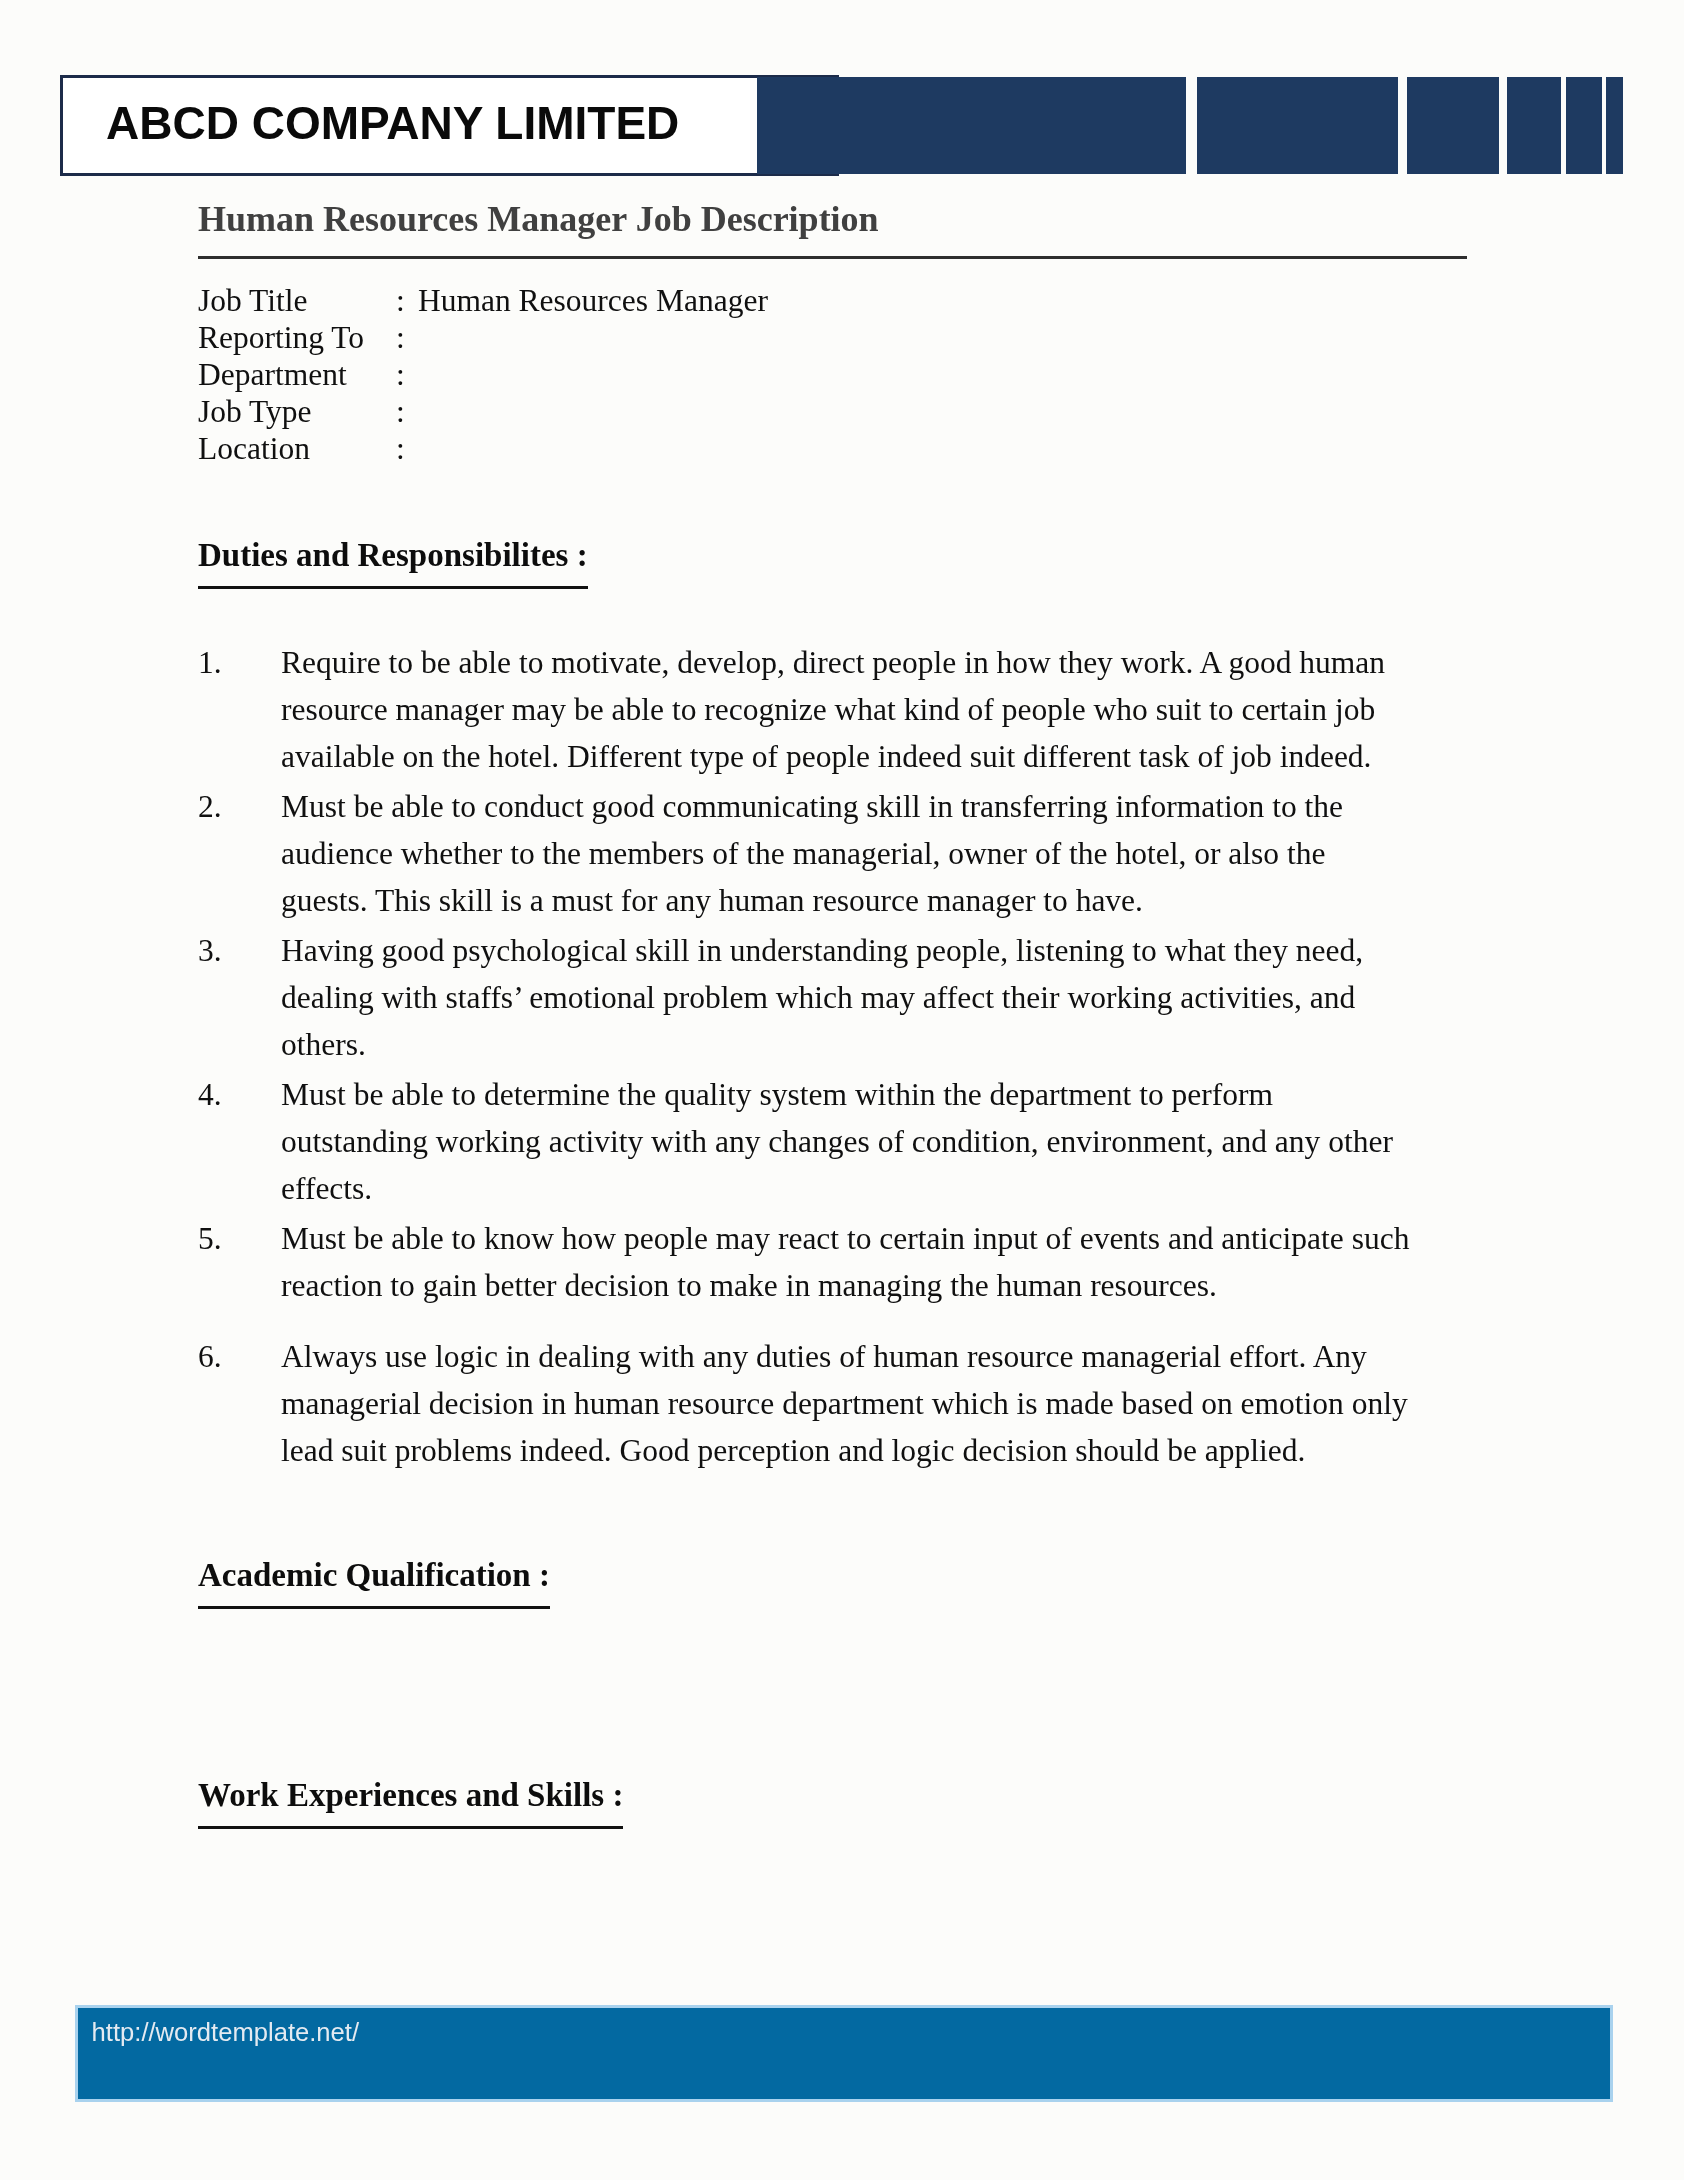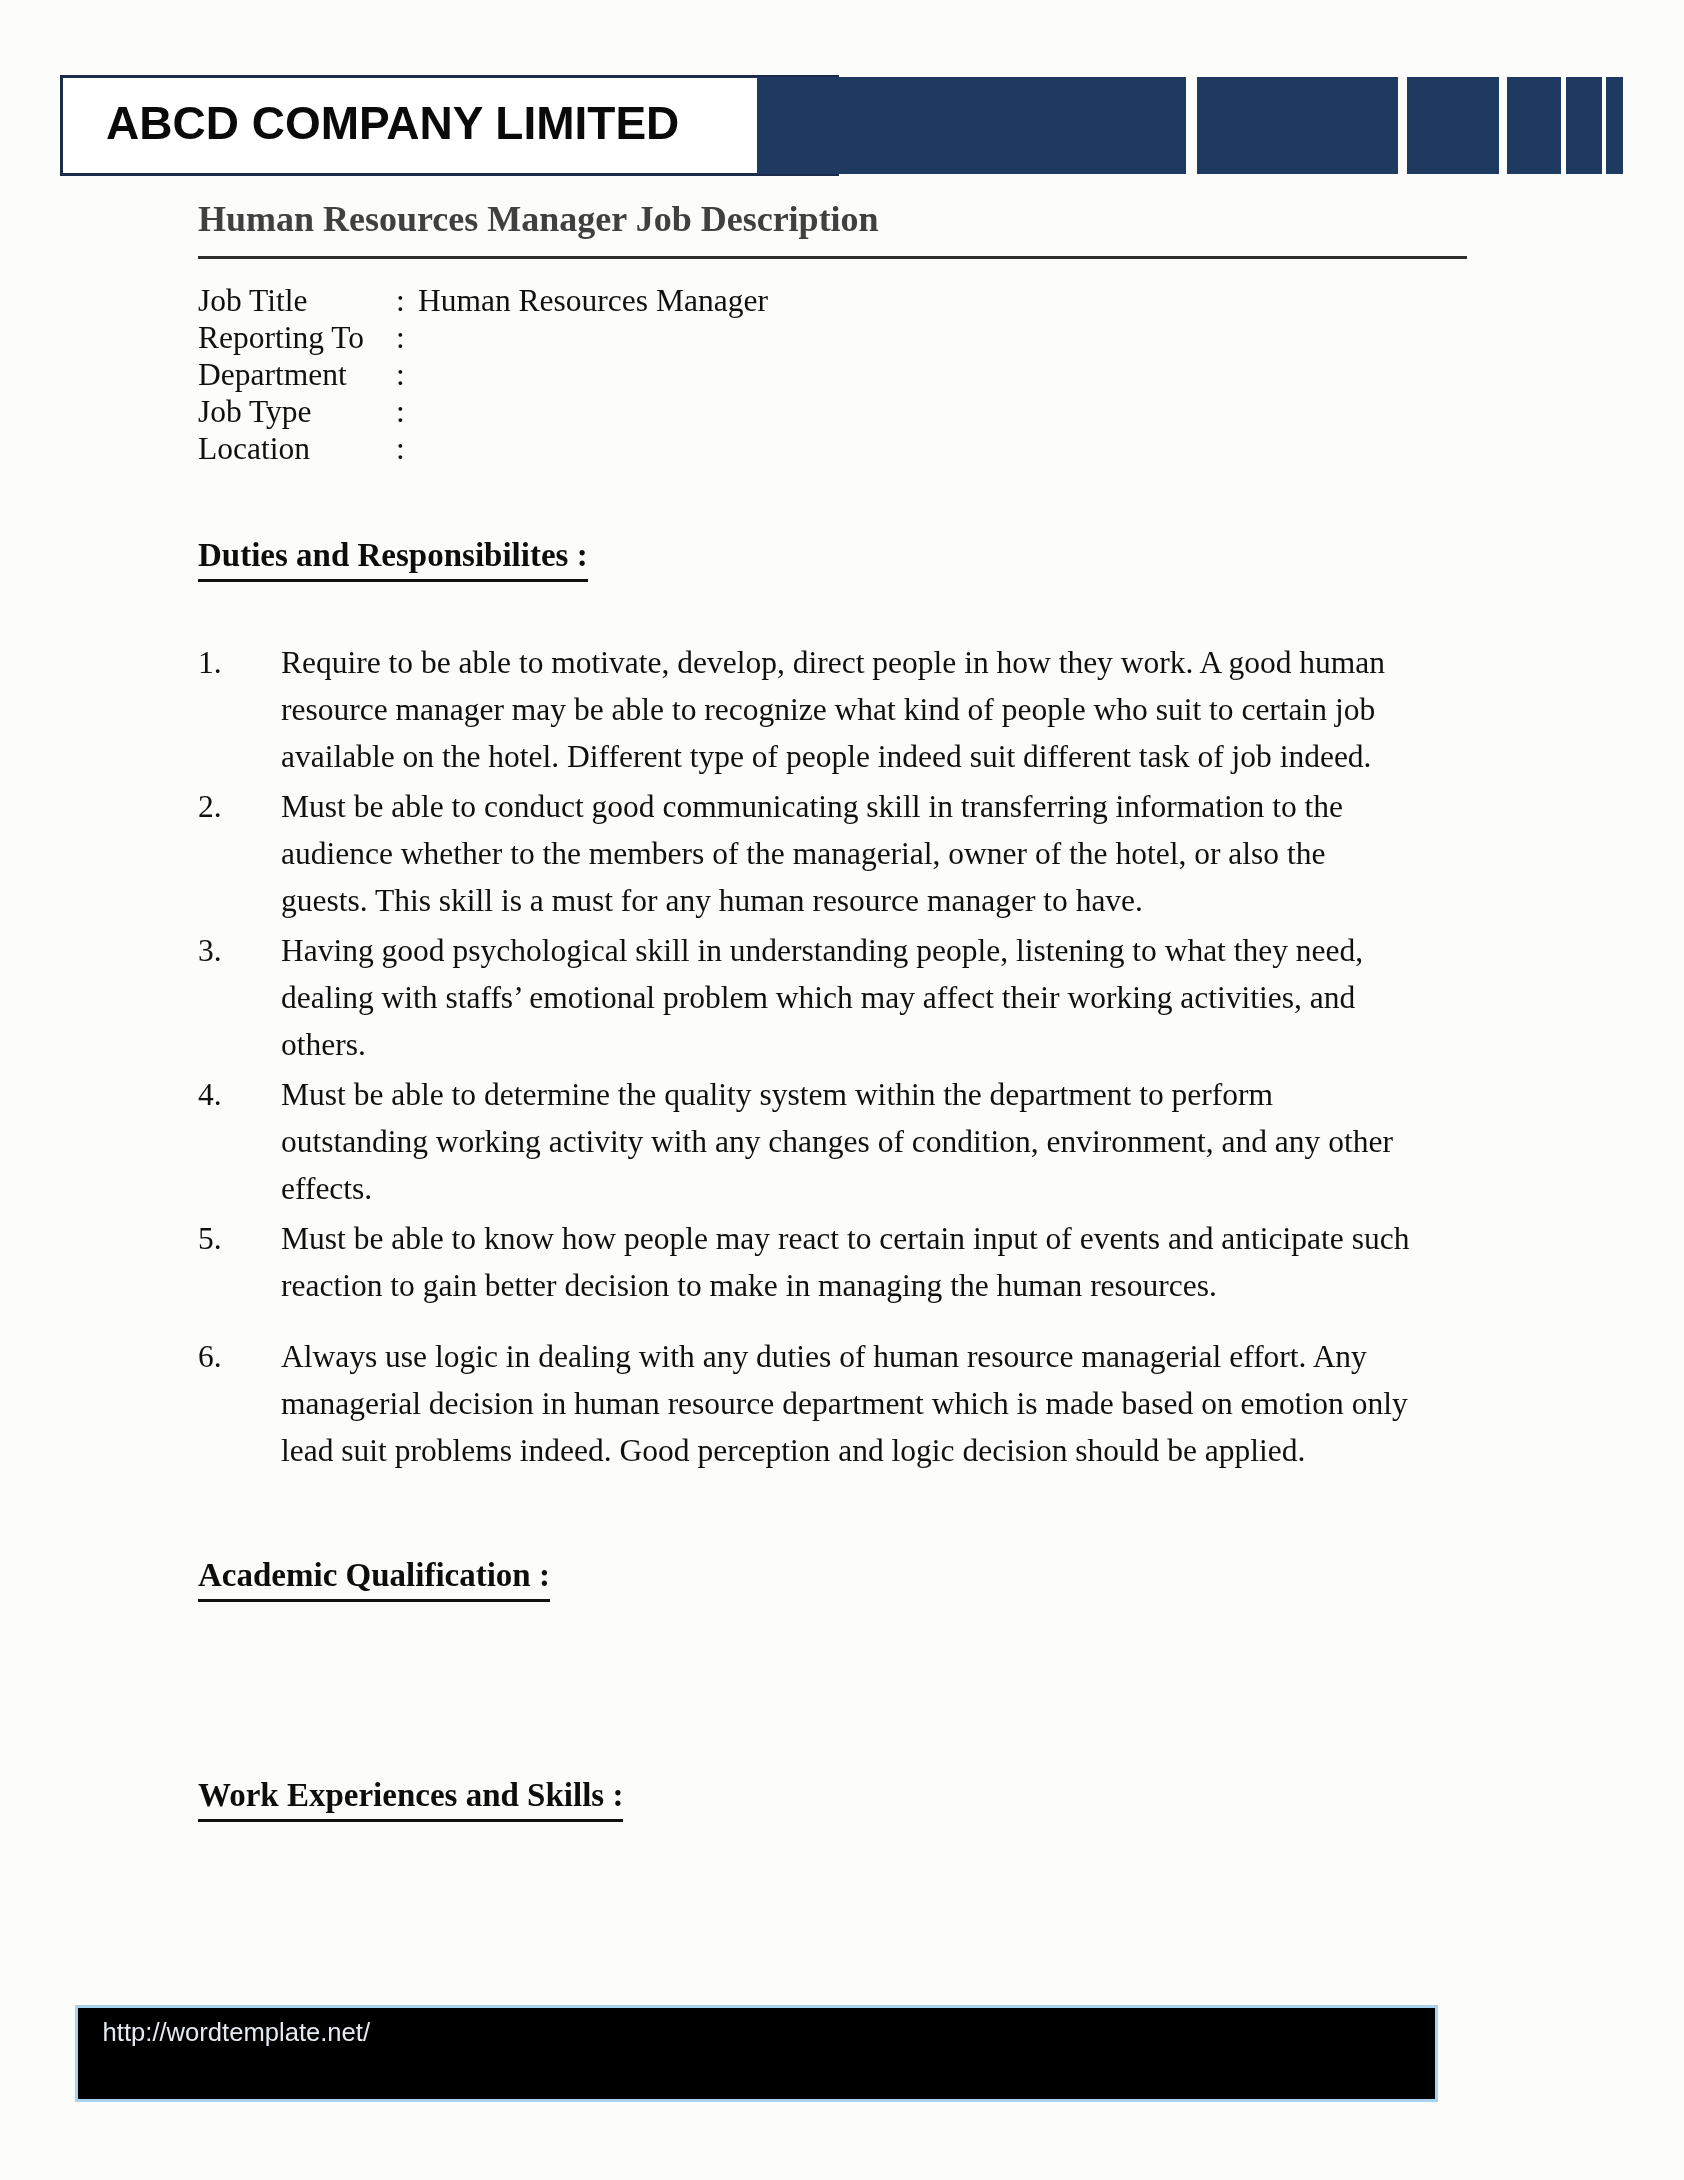--- a/index.html
+++ b/index.html
@@ -67,21 +67,21 @@
   
   .section-heading {
     position: absolute; left: 198px;
     font-size: 33px; font-weight: bold;
     color: #0d0d0d;
     white-space: nowrap;
   }
   .section-heading .u {
     display: inline-block;
     border-bottom: 3.4px solid #111111;
-    padding-bottom: 5px;
+    padding-bottom: 12px;
   }
   #duties-heading   { top: 537px;  }
   #academic-heading { top: 1557px; }
   #work-heading     { top: 1777px; }
 
   
   .duty {
     position: absolute; left: 198px; width: 1303px;
     font-size: 31.5px; line-height: 47px;
   }
@@ -93,24 +93,23 @@
   .d1 { top: 639px;  }
   .d2 { top: 783px;  }
   .d3 { top: 927px; }
   .d4 { top: 1071px; }
   .d5 { top: 1215px; }
   .d6 { top: 1333px; }
 
   
   .footer-bar {
     position: absolute; left: 75px; top: 2005px;
-    width: 1363px; height: 97px;
-    background: #000000;
+    width: 1538px; height: 97px;
+    background: #0369a1;
     border: 3.4px solid #a9d2ee;
-    padding-left: 11px;
   }
   .footer-url {
     font-family: "Liberation Sans", sans-serif;
     font-size: 25.6px;
     color: #e4eaf1;
     padding: 10.2px 0 0 13.6px;
   }
 </style>
 </head>
 <body>

